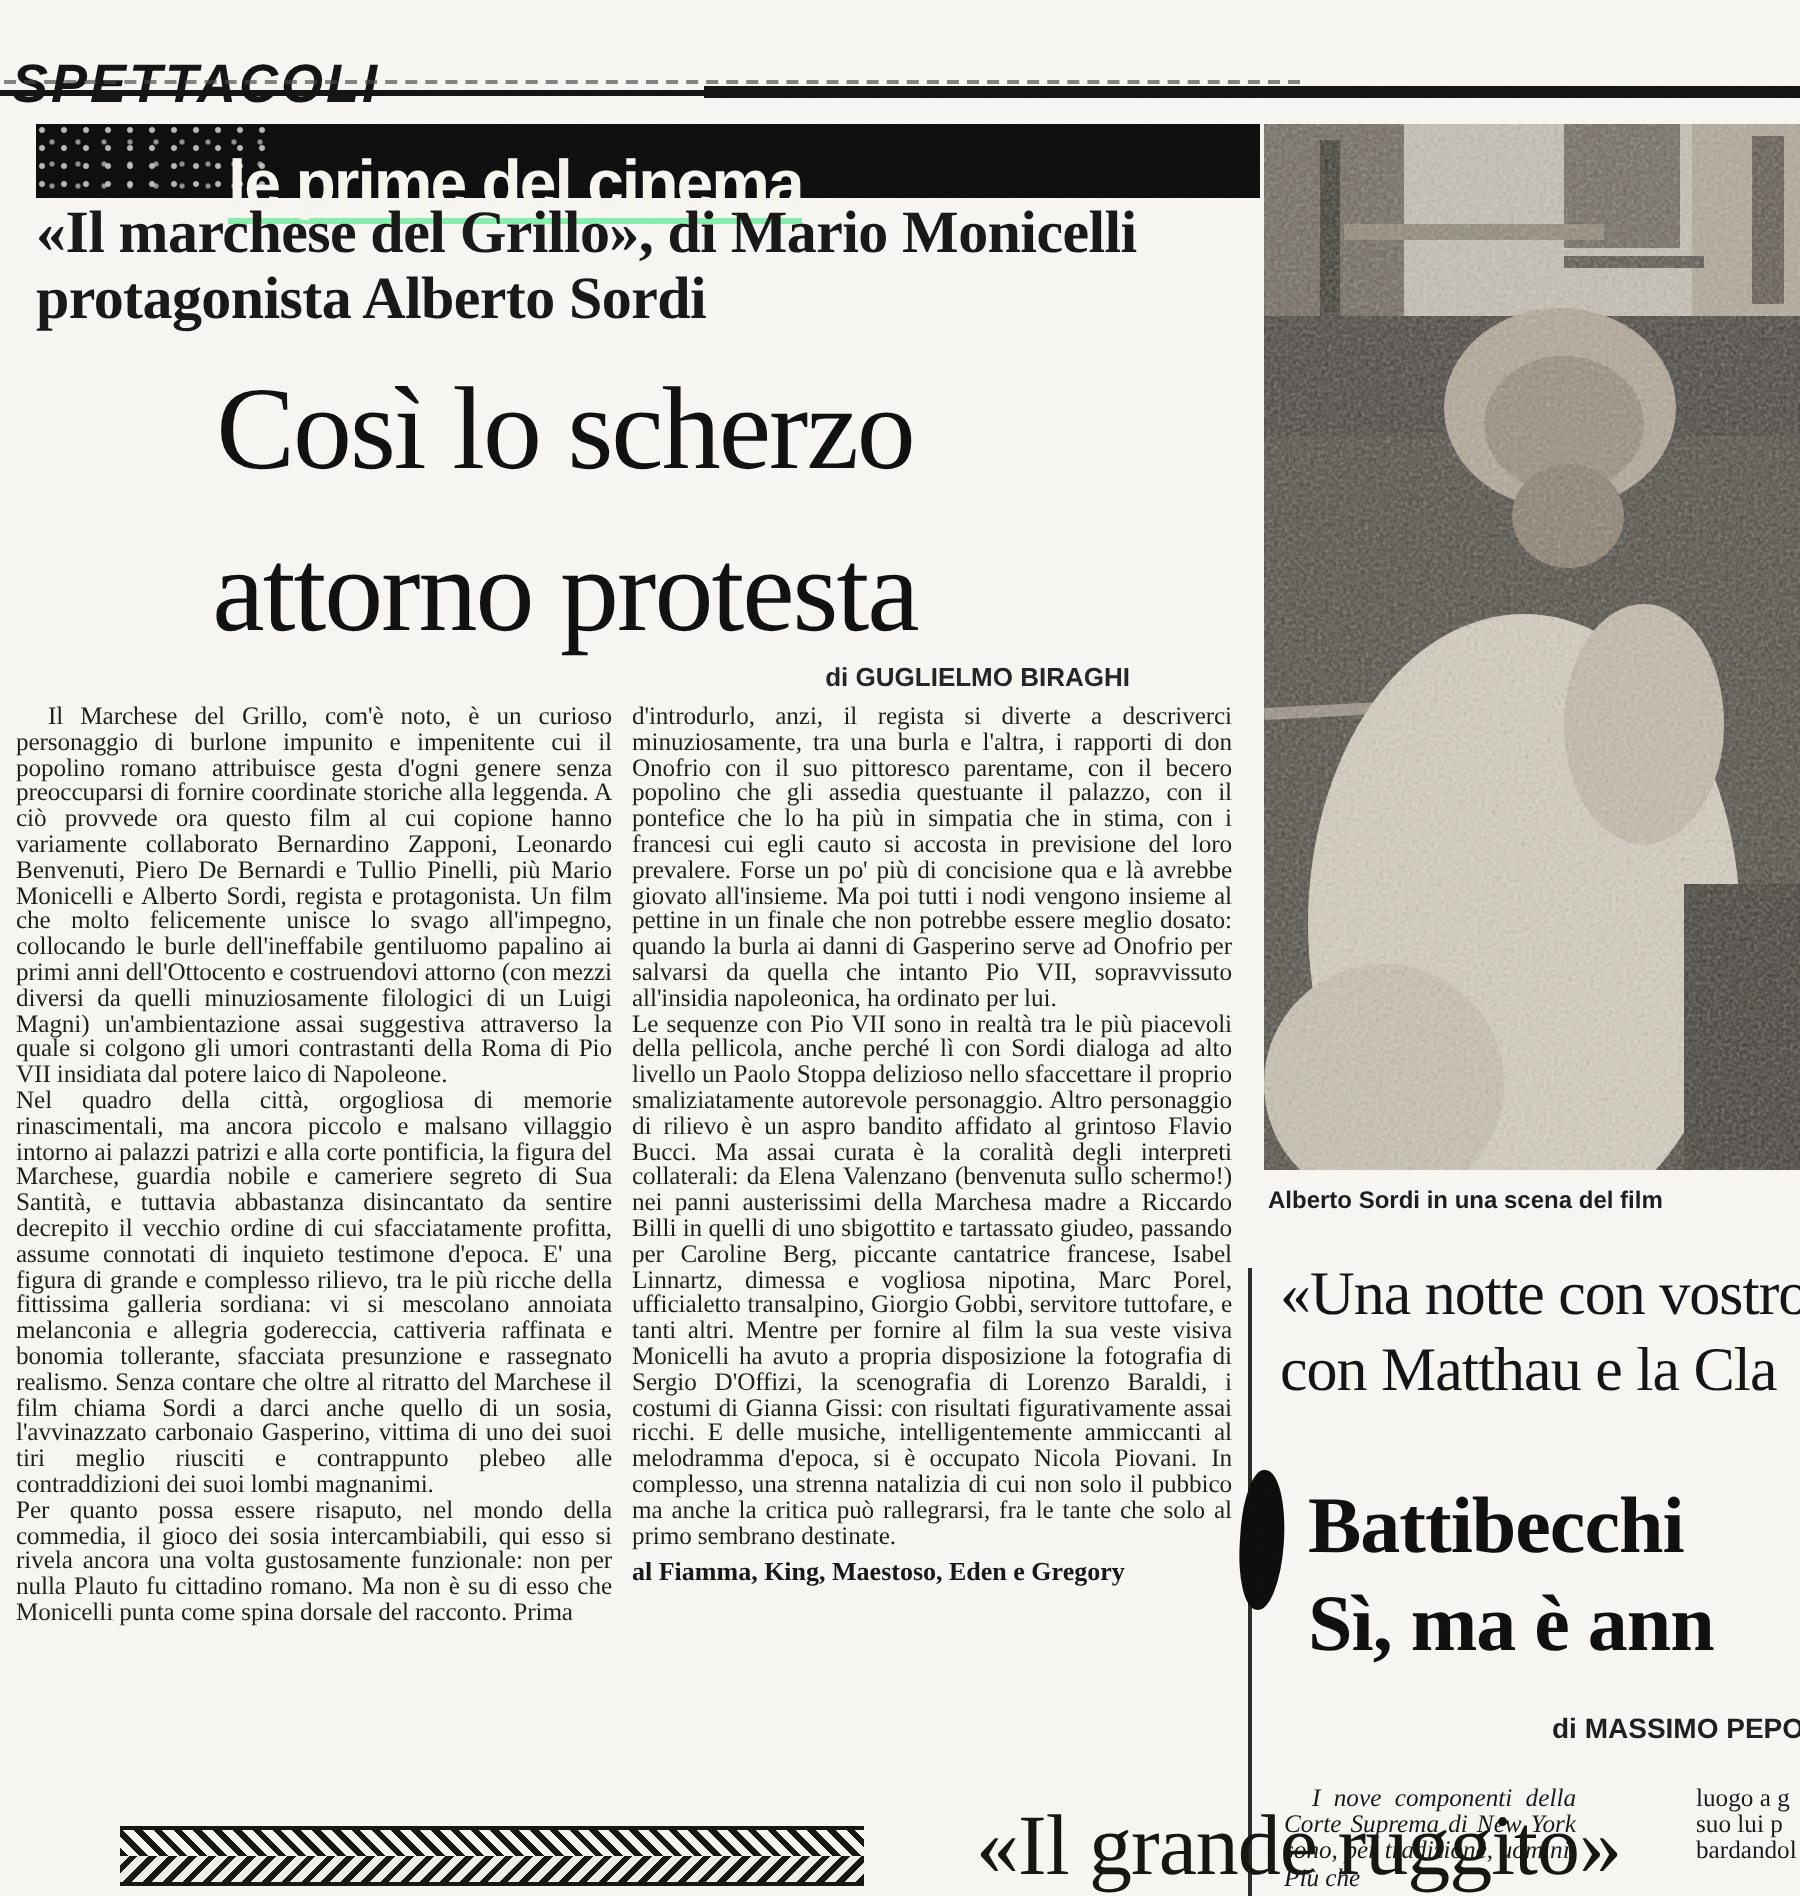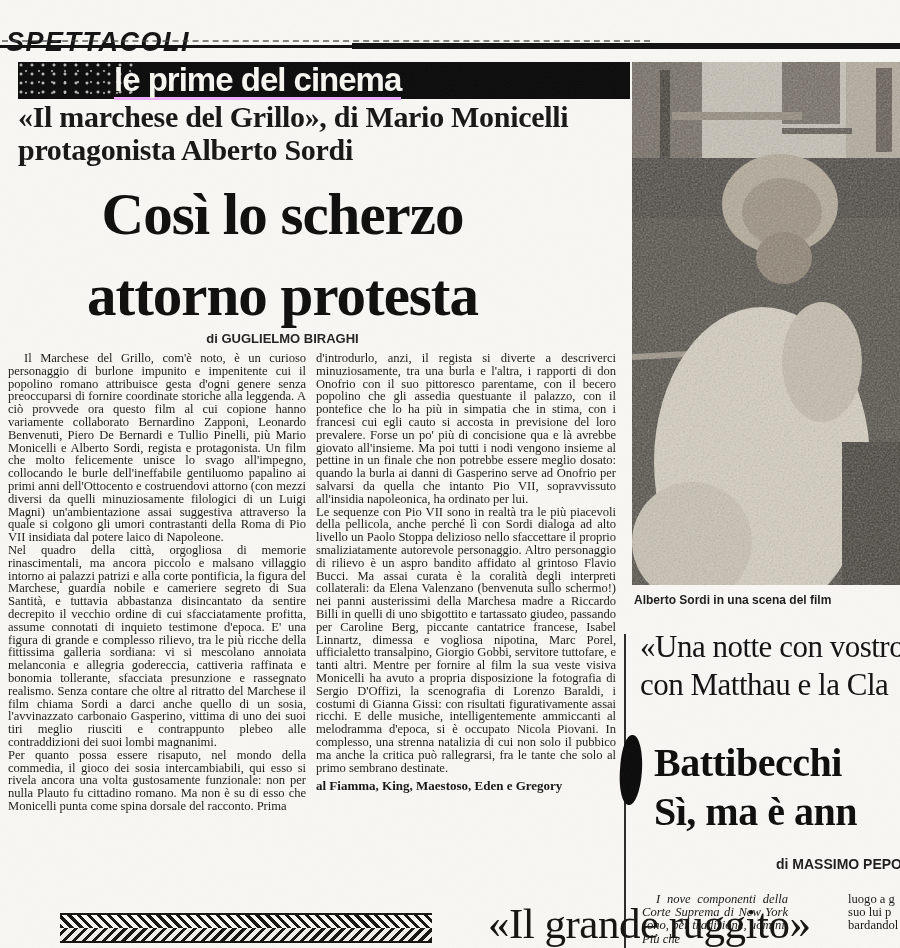--- a/index.html
+++ b/index.html
@@ -21,35 +21,35 @@
   
   .kicker{position:absolute;left:18px;top:62px;width:612px;height:37px;background:#0b0b0b;}
   .kicker-speckle{
     position:absolute;left:0;top:0;width:120px;height:37px;opacity:.8;
     background:
       radial-gradient(circle at 3px 3px, rgba(250,250,245,.9) 1.2px, transparent 1.8px),
       radial-gradient(circle at 8px 9px, rgba(250,250,245,.7) 1px, transparent 1.6px);
     background-size:11px 9px,13px 11px;
   }
   .kicker-label{
-    position:absolute;left:96px;top:1px;
+    position:absolute;left:96px;top:13px;
     font-family:"Liberation Sans",sans-serif;font-weight:bold;
     font-size:33px;letter-spacing:-1px;color:#f7f6f1;
-    border-bottom:3px solid #f0abfc;line-height:33px;padding-bottom:1px;
+    border-bottom:3px solid #86efac;line-height:33px;padding-bottom:1px;
   }
   
   .standfirst{position:absolute;left:18px;top:100px;width:625px;line-height:33px;font-weight:bold;}
   .standfirst div{font-size:30px;letter-spacing:-0.3px;}
   
   .headline{
     position:absolute;left:0;top:174px;width:565px;text-align:center;
-    font-weight:bold;font-size:59px;line-height:81px;letter-spacing:-1px;color:#0d0d0c;
+    font-weight:normal;font-size:59px;line-height:81px;letter-spacing:-1px;color:#0d0d0c;
   }
   .byline{
-    position:absolute;left:0;top:331px;width:565px;text-align:center;
+    position:absolute;left:0;top:331px;width:565px;text-align:right;
     font-family:"Liberation Sans",sans-serif;font-weight:bold;font-size:13px;color:#222;
   }
   
   .col{position:absolute;top:352px;overflow:hidden;}
   .col-1{left:8px;width:298px;height:540px;}
   .col-2{left:316px;width:300px;height:560px;}
   .col p{
     margin:0;font-size:12.6px;line-height:12.8px;text-align:justify;
     letter-spacing:-0.05px;color:#1b1a17;
   }

